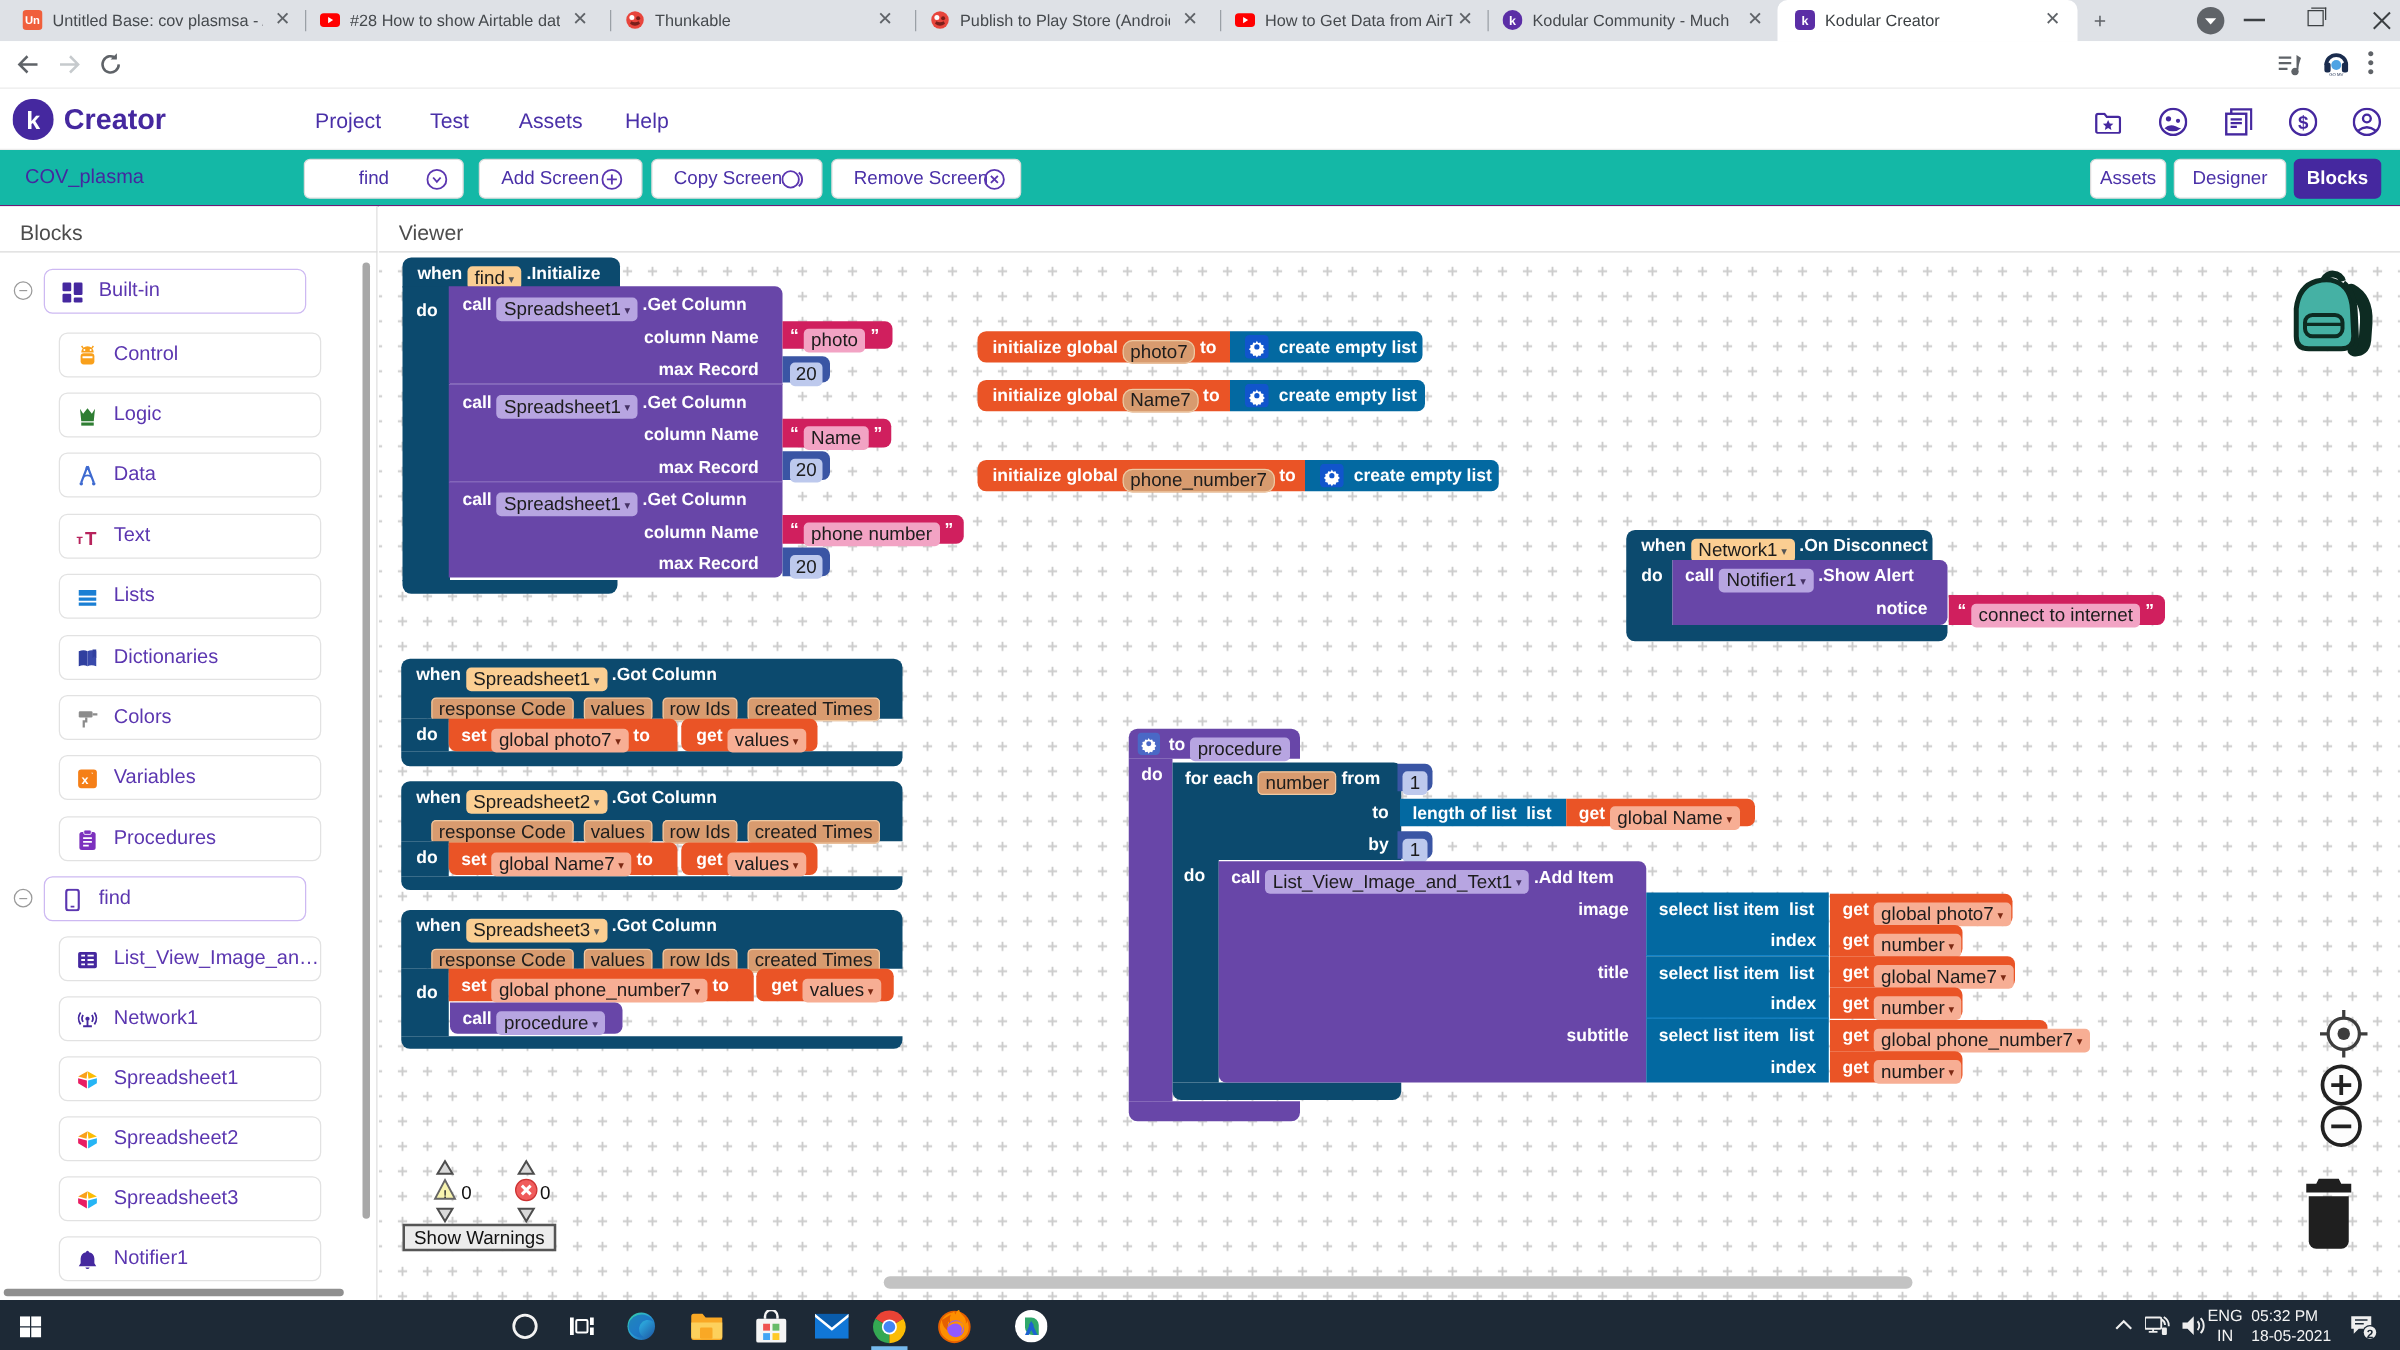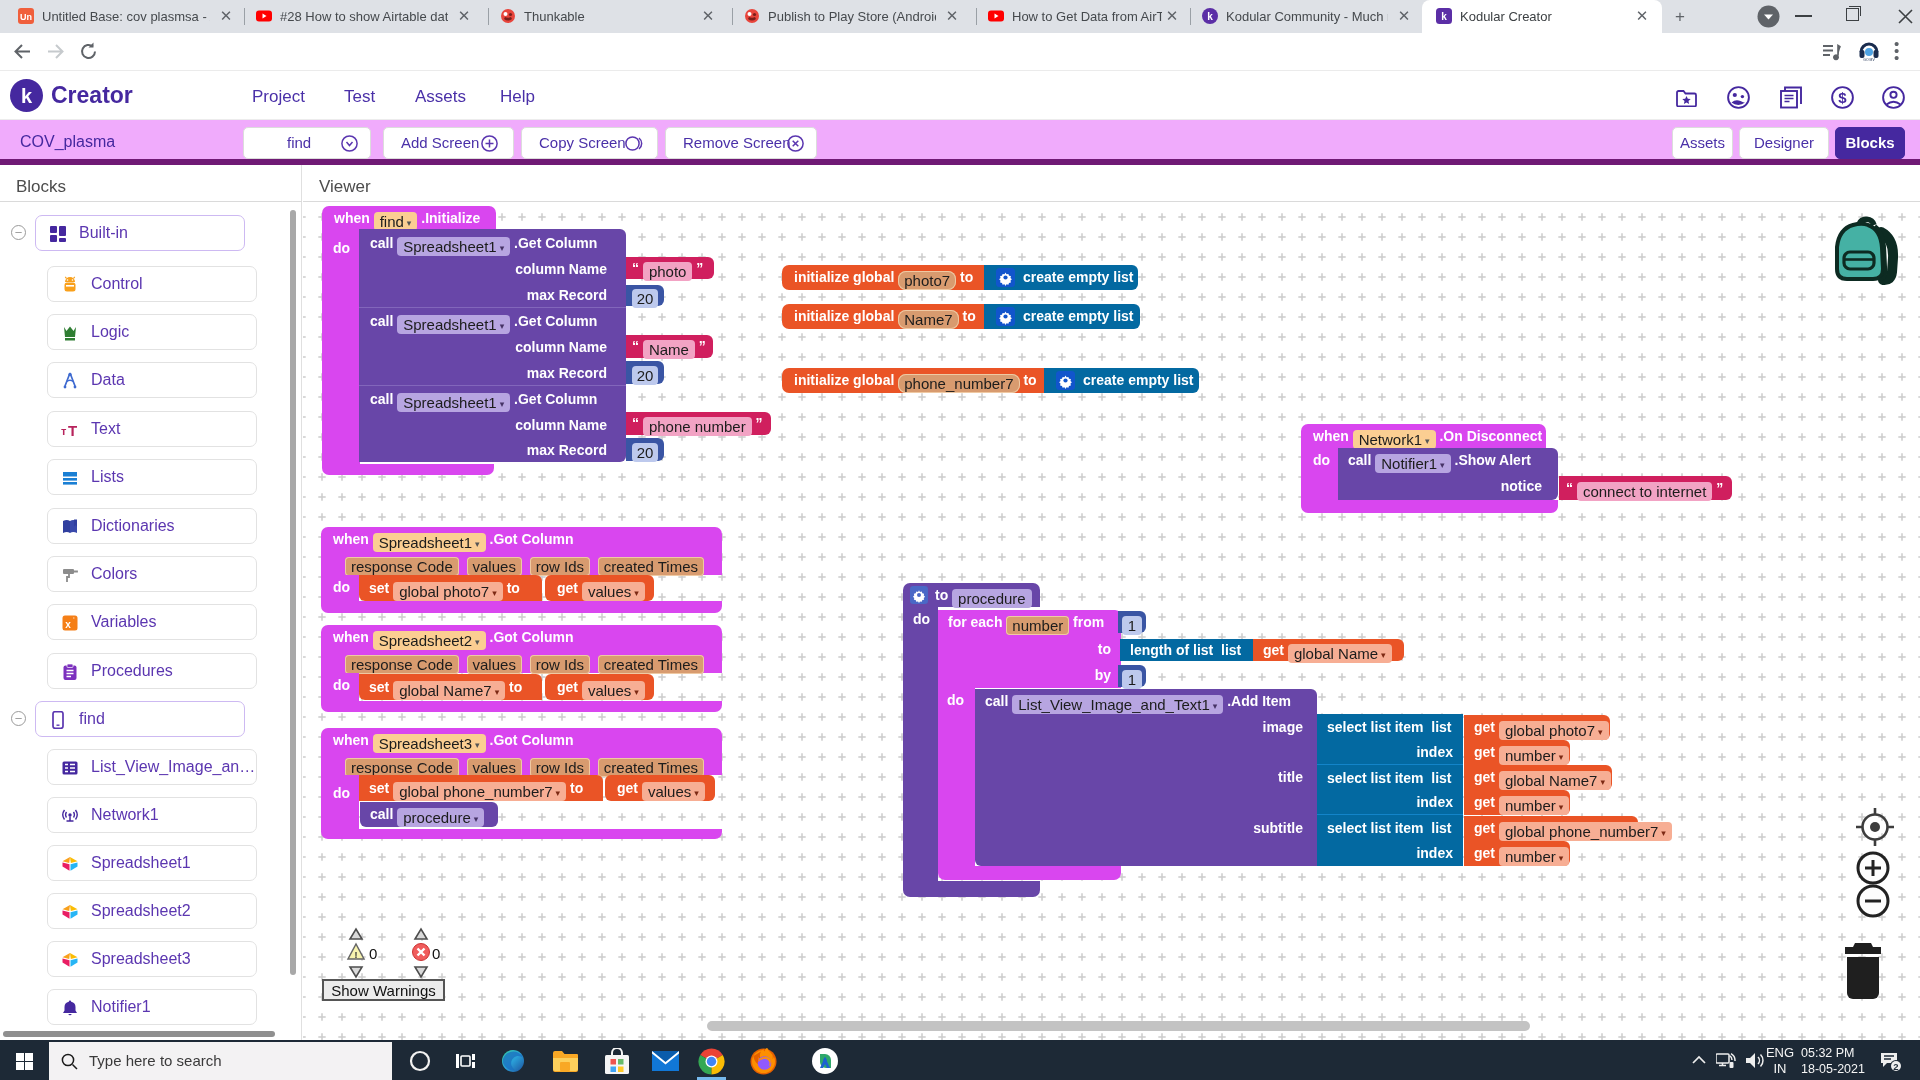--- a/index.html
+++ b/index.html
@@ -9,36 +9,36 @@
 .tab .fav{position:absolute;left:10px;top:8px;width:16px;height:16px}
 .tab .ttl{position:absolute;left:34px;top:9px;width:168px;white-space:nowrap;overflow:hidden}
 .tab .x{position:absolute;right:8px;top:8px;width:16px;height:16px;color:#5f6368;font-size:15px;line-height:16px;text-align:center}
 .tabsep{position:absolute;top:8px;width:1px;height:17px;background:#9aa0a6}
 #activetab{position:absolute;left:1422px;top:0;width:240px;height:33px;background:#fff;border-radius:8px 8px 0 0;font-size:13px;color:#3c4043}
 
 #addr{position:absolute;left:0;top:33px;width:1920px;height:37px;background:#fff}
 #urlpill{position:absolute;left:108px;top:4px;width:1704px;height:28px;background:#f1f3f4;border-radius:14px}
 
 #khead{position:absolute;left:0;top:70px;width:1920px;height:50px;background:#fff;border-top:1px solid #ebebeb;border-bottom:1px solid #ececec}
-#ktool{position:absolute;left:0;top:120px;width:1920px;height:45px;background:#f0abfc;border-bottom:6px solid #701a75}
+#ktool{position:absolute;left:0;top:120px;width:1920px;height:45px;background:#14b8a6;border-bottom:1px solid #701a75}
 .kmenu{position:absolute;top:16px;font-size:17px;color:#4a30a8}
 .kbtn{position:absolute;top:7px;height:32px;border:1px solid #dcdcdc;border-radius:5px;background:#fff;color:#4a30a8;font-size:15px;text-align:center}
 
 #sidebar{position:absolute;left:0;top:165px;width:302px;height:875px;background:#fff;border-right:1px solid #e0e0e0}
 #viewer{position:absolute;left:303px;top:165px;width:1617px;height:875px;background:#fff;overflow:hidden}
 .paneltitle{position:absolute;left:16px;top:12px;font-size:17px;color:#4d4d4d}
 .sbitem{position:absolute;left:47px;width:210px;height:36px;border:1px solid #e2e2e2;border-radius:7px;background:#fff;color:#5b36b0;font-size:16px;line-height:34px}
 .sbitem .ic{position:absolute;left:13px;top:9px;width:18px;height:18px}
 .sbitem .tx{position:absolute;left:43px;top:0;white-space:nowrap}
 .colbtn{position:absolute;left:11px;width:15px;height:15px;border:1px solid #9a9a9a;border-radius:50%;color:#9a9a9a;font-size:13px;line-height:13px;text-align:center}
 
 .blk{position:absolute;font-weight:bold;font-size:14px;color:#fff;white-space:nowrap}
 .chip{display:inline-block;height:19px;line-height:19px;border-radius:4px;padding:0 6px;color:#1c1c1c;font-size:15px;font-weight:normal;vertical-align:-4px}
 .crt{font-size:9px;color:#555;margin-left:3px;vertical-align:1px}
-.oe{background:#d946ef}
+.oe{background:#0c4a6e}
 .or{background:#ea5426}
 .bl{background:#0369a1}
 .nv{background:#3a55a4}
 .cr{background:#d01f5e}
 .pu{background:#6846a8}
 .ch-o{background:#fbce92}
 .ch-t{background:#d89b6f;box-shadow:0 0 0 1px #efc9a3 inset}
 .ch-r{background:#f7ae94}
 .ch-p{background:#b7a5e1}
 .ch-n{background:#bdc9ed}
@@ -557,27 +557,20 @@
     <div style="position:absolute;left:404px;top:856px;width:823px;height:10px;background:#c3c3c3;border-radius:5px"></div>
   </div>
 </div>
 <div id="taskbar">
   <svg style="position:absolute;left:16px;top:13px;width:17px;height:17px" viewBox="0 0 17 17">
       <rect x="0" y="0" width="8" height="8" fill="#fff"></rect>
       <rect x="9" y="0" width="8" height="8" fill="#fff"></rect>
       <rect x="0" y="9" width="8" height="8" fill="#fff"></rect>
       <rect x="9" y="9" width="8" height="8" fill="#fff"></rect>
     </svg>
-  <div style="position:absolute;left:49px;top:2px;width:343px;height:38px;background:#f3f2f3">
-    <svg style="position:absolute;left:12px;top:11px;width:17px;height:17px" viewBox="0 0 17 17">
-        <circle cx="7" cy="7" r="5.6" fill="none" stroke="#1a1a1a" stroke-width="1.5"></circle>
-        <path d="M11.5 11.5 L16 16" stroke="#1a1a1a" stroke-width="1.5"></path>
-      </svg>
-    <div style="position:absolute;left:40px;top:10px;font-size:15px;color:#3a3a3a">Type here to search</div>
-  </div>
   <svg style="position:absolute;left:409px;top:10px;width:22px;height:22px" viewBox="0 0 22 22">
       <circle cx="11" cy="11" r="9" fill="none" stroke="#f2f2f2" stroke-width="2.2"></circle>
     </svg>
   <svg style="position:absolute;left:456px;top:11px;width:20px;height:20px" viewBox="0 0 20 20">
       <rect x="0" y="3" width="3" height="14" fill="#fff"></rect>
       <rect x="5" y="5" width="9" height="10" rx="1" fill="none" stroke="#fff" stroke-width="1.6"></rect>
       <rect x="16" y="3" width="3" height="6" fill="#fff"></rect>
       <rect x="16" y="11" width="3" height="6" fill="#fff"></rect>
     </svg>
   <svg style="position:absolute;left:501px;top:9px;width:24px;height:24px" viewBox="0 0 24 24">

